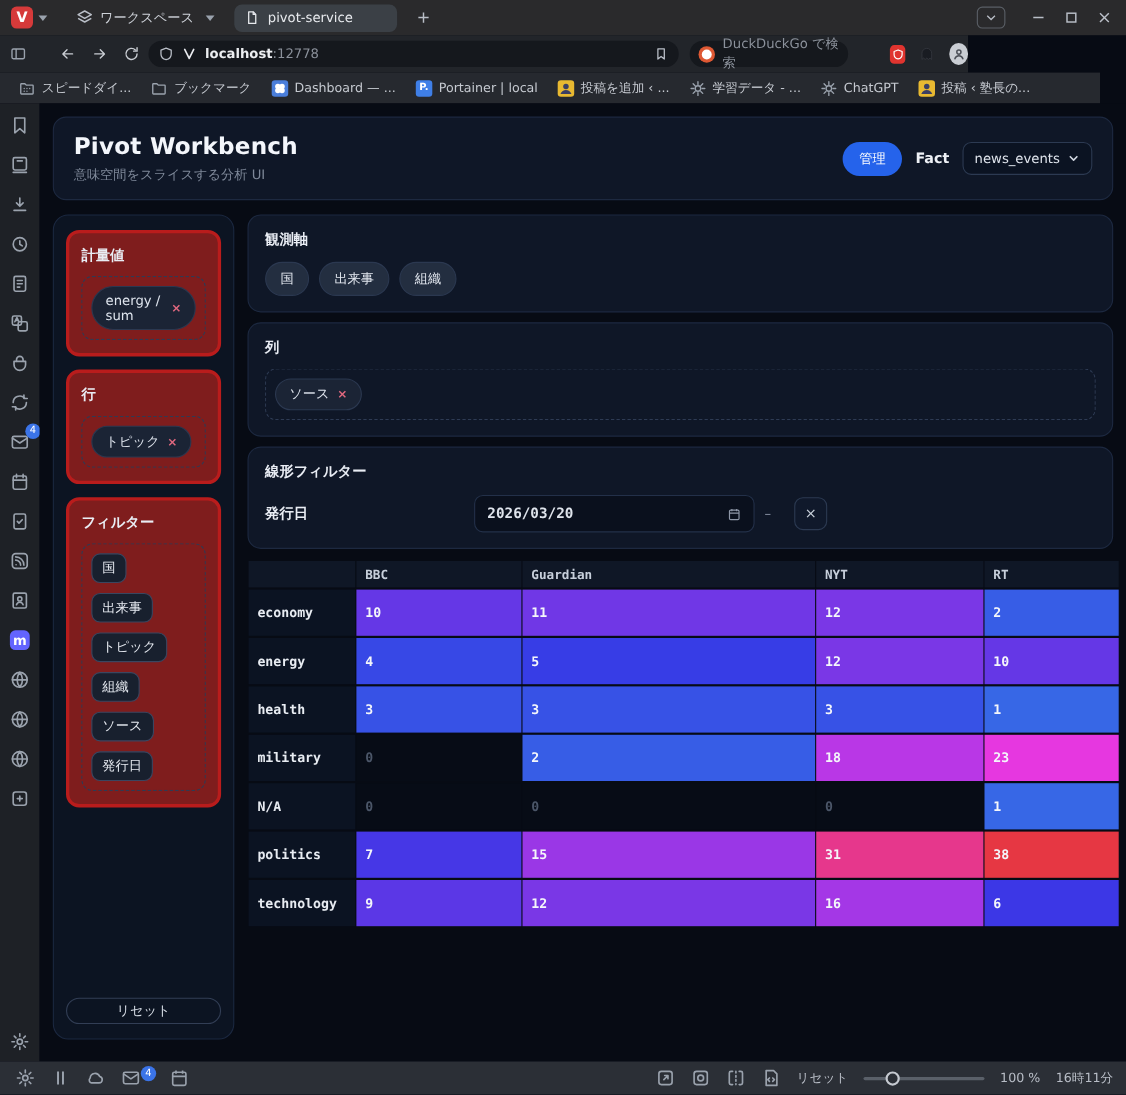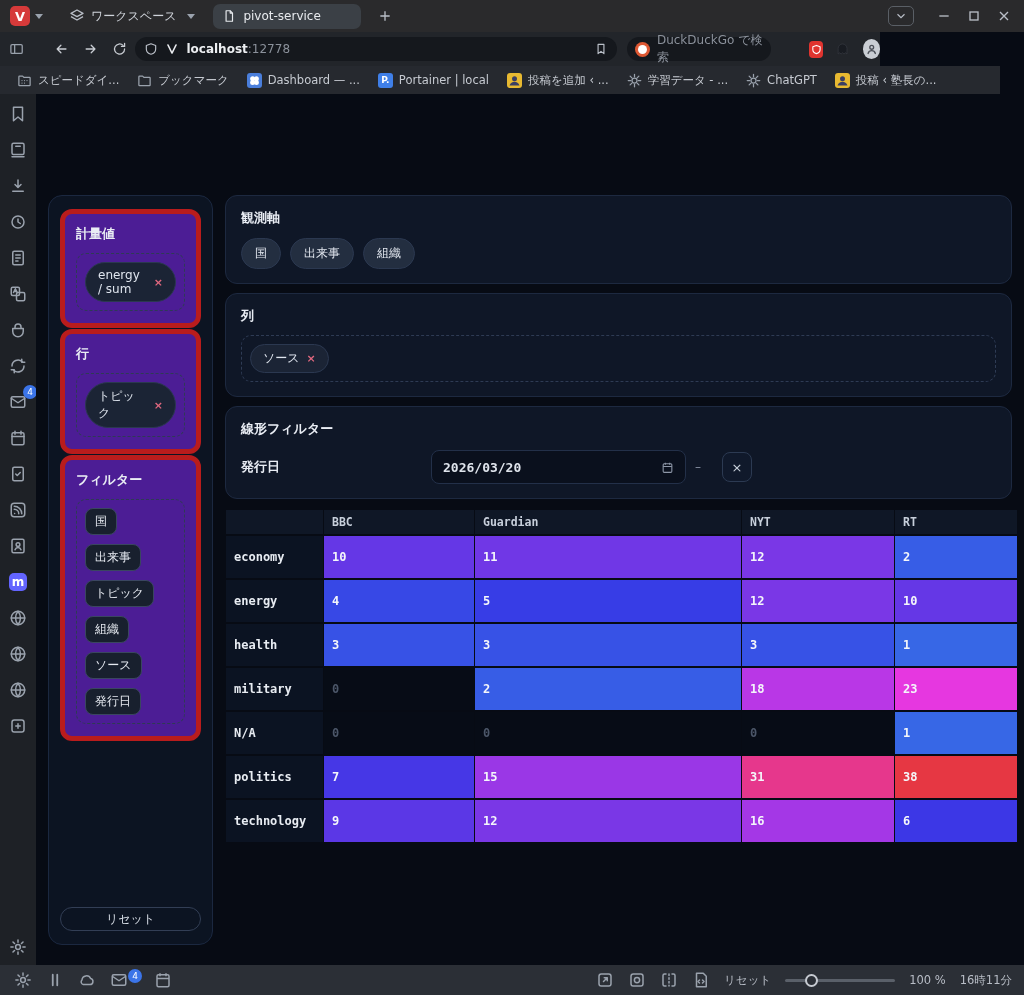--- a/index.html
+++ b/index.html
@@ -56,21 +56,21 @@
   .app-header { position:absolute; left:12px; top:12px; width:964px; height:76px; display:flex; align-items:center; padding:0 18px; }
   .app-title { font-size:21px; font-weight:bold; color:#f3f6fb; letter-spacing:.2px; }
   .app-sub { font-size:12px; color:#7e8899; margin-top:6px; }
   .hdr-right { margin-left:auto; display:flex; align-items:center; gap:12px; }
   .btn-admin { background:#2563eb; color:#fff; border:none; border-radius:999px; padding:7px 15px; font-size:12px; }
   .fact-label { font-size:13px; font-weight:bold; color:#eef1f6; }
   .fact-select { width:118px; height:30px; background:#0b1322; border:1px solid #2c3a52; border-radius:8px; display:flex; align-items:center; padding:0 10px; font-size:12px; color:#dfe4ec; }
   .fact-select .chev { margin-left:auto; width:12px; height:12px; color:#cfd5df; }
 
   .left-panel { position:absolute; left:12px; top:101px; width:165px; height:750px; background:#0c1422; border:1px solid #1b2840; border-radius:14px; padding:13px 11px; display:flex; flex-direction:column; }
-  .subcard { background:#4c1d95; border:5px solid #b91c1c; border-radius:12px; padding:11px 11px 12px; margin-bottom:1px; }
+  .subcard { background:#7f1d1d; border:3px solid #b91c1c; border-radius:12px; padding:11px 11px 12px; margin-bottom:12px; }
   .subcard h3, .rcard h3 { font-size:13px; font-weight:bold; color:#e9edf4; }
   .dropzone { margin-top:10px; border:1.5px dashed #2e3b54; border-radius:10px; padding:8px; display:flex; flex-wrap:wrap; gap:8px; }
   .chip { background:#1b2435; border:1px solid #2b3850; border-radius:999px; padding:5px 12px; font-size:12px; color:#dfe5ee; display:inline-flex; align-items:center; gap:7px; }
   .chip .x { color:#e0687f; font-size:11px; font-weight:bold; }
   .fchip { background:#18202e; border:1px solid #3a4660; border-radius:8px; padding:4px 9px; font-size:12px; color:#e6eaf1; }
   .btn-reset { margin-top:auto; height:24px; border:1px solid #323e55; background:transparent; border-radius:999px; color:#d7dde6; font-size:12px; width:100%; }
 
   .right-col { position:absolute; left:189px; top:101px; width:787px; }
   .rcard { padding:13px 15px 14px; margin-bottom:9px; }
   .chiprow { margin-top:11px; display:flex; gap:9px; }
@@ -429,20 +429,38 @@
         <svg viewBox="0 0 24 24" fill="none" stroke="currentColor" stroke-width="2" stroke-linecap="round" stroke-linejoin="round">
           <circle cx="12" cy="12" r="3.2"></circle>
           <path d="M12 2.5v3M12 18.5v3M2.5 12h3M18.5 12h3M5.3 5.3l2.1 2.1M16.6 16.6l2.1 2.1M5.3 18.7l2.1-2.1M16.6 7.4l2.1-2.1"></path>
         </svg>
       </span>
     </div>
   </div>
 
 <div class="content">
 
+  <div class="card app-header">
+    <div>
+      <div class="app-title">Pivot Workbench</div>
+      <div class="app-sub">意味空間をスライスする分析 UI</div>
+    </div>
+    <div class="hdr-right">
+      <button class="btn-admin">管理</button>
+      <span class="fact-label">Fact</span>
+      <div class="fact-select">
+        <span>news_events</span>
+        <span class="chev">
+            <svg viewBox="0 0 24 24" fill="none" stroke="currentColor" stroke-width="3" stroke-linecap="round" stroke-linejoin="round">
+              <path d="M6 9l6 6 6-6"></path>
+            </svg>
+          </span>
+      </div>
+    </div>
+  </div>
 
   <div class="left-panel">
     <div class="subcard">
       <h3>計量値</h3>
       <div class="dropzone">
           <span class="chip">
             <span>energy / sum</span>
             <span class="x">×</span>
           </span>
         </div>

